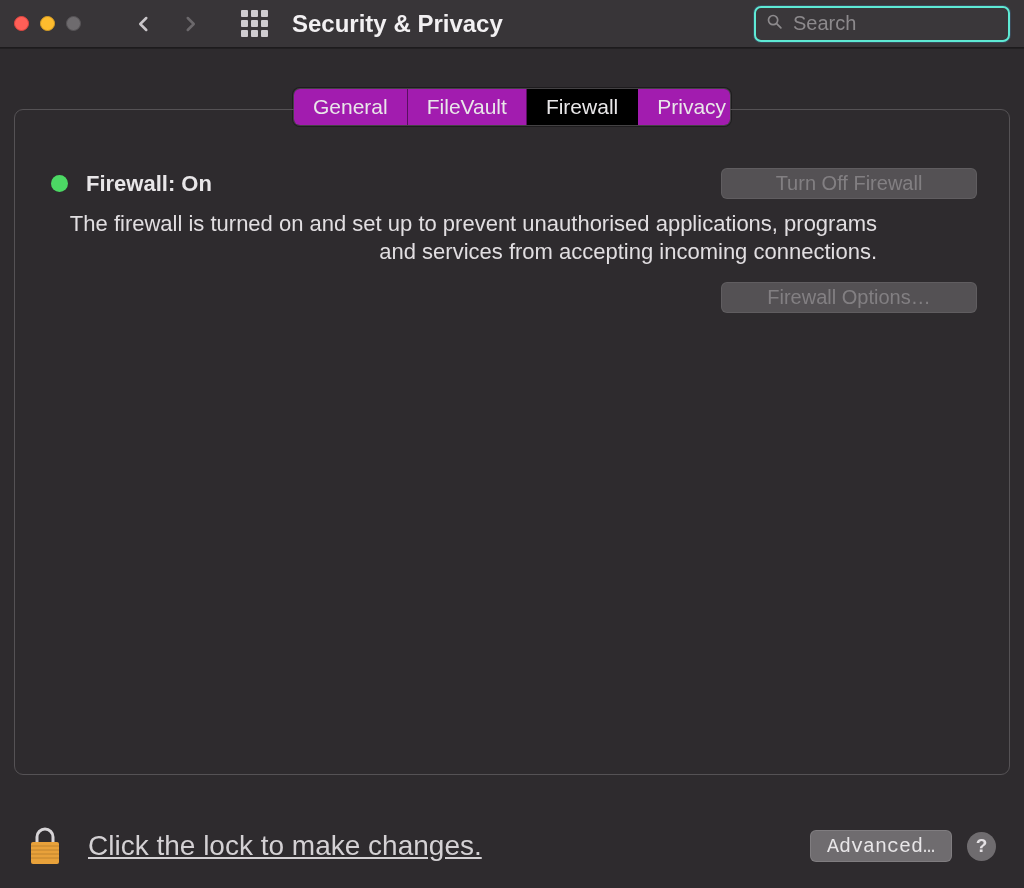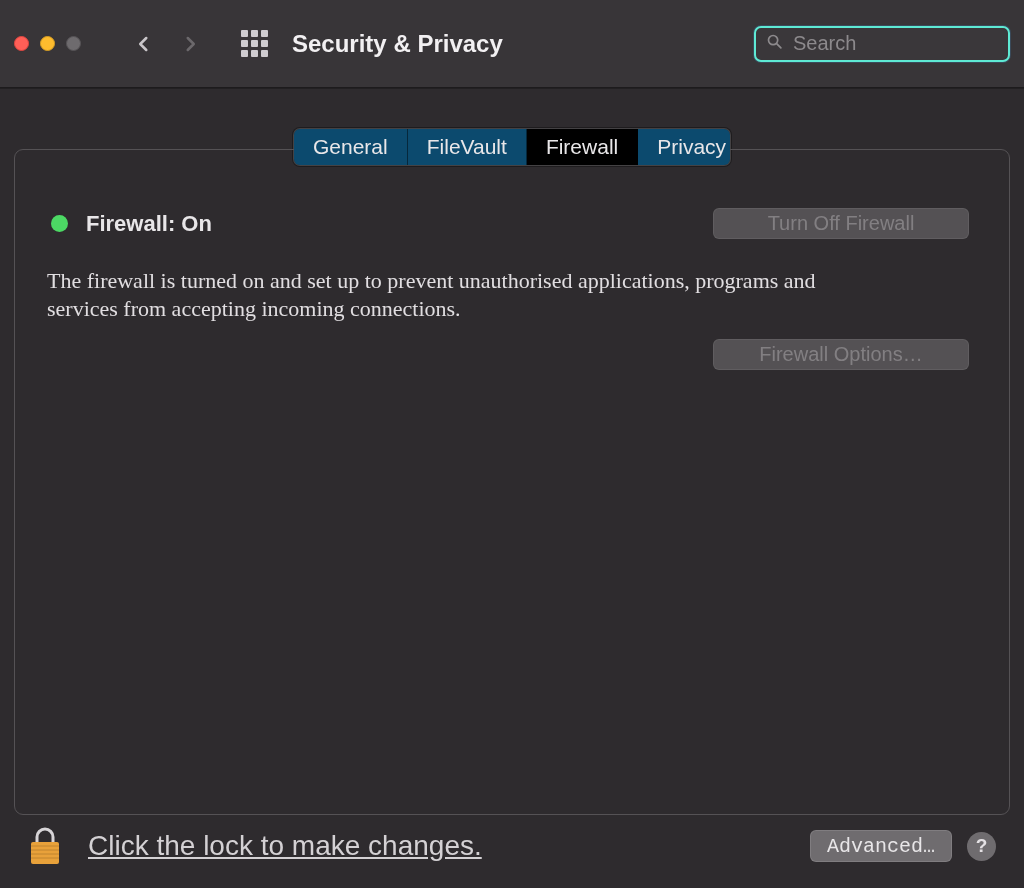--- a/index.html
+++ b/index.html
@@ -7,21 +7,21 @@
       width: 1024px;
       height: 888px;
       background: #2e2b2e;
       font-family: -apple-system, "Helvetica Neue", Arial, sans-serif;
       color: #e8e6e8;
       overflow: hidden;
       position: relative;
     }
     
     .titlebar {
-      height: 88px;
+      height: 48px;
       background: #383538;
       display: flex;
       align-items: center;
       padding: 0 14px;
       border-bottom: 1px solid #1d1b1d;
       box-shadow: 0 1px 0 rgba(0,0,0,.25);
     }
     .traffic { display: flex; gap: 11px; }
     .dot { width: 15px; height: 15px; border-radius: 50%; }
     .dot.red { background: #ff5f57; border: 1px solid #e24640; }
@@ -54,47 +54,48 @@
     .tabs {
       display:flex; width:438px; margin:0 auto;
       border:1px solid rgba(255,255,255,.08);
       border-radius:7px; overflow:hidden;
       background:#353235;
       box-shadow: 0 0 0 1px rgba(0,0,0,.35);
     }
     .tab {
       flex:0 0 auto; padding:6px 19px; font-size:21px; color:#e9e7e9;
       border-right:1px solid rgba(0,0,0,.45);
-      background:#0c4a6e;
+      background:#a21caf;
     }
     .tab:last-child { border-right:none; }
     .tab.active { background:#000000; }
     .panel {
       margin-top:-17px;
       border:1px solid #555255;
       border-radius:9px;
-      padding: 58px 40px 32px 32px;
+      padding: 58px 32px 32px 32px;
       min-height: 666px;
       background: transparent;
+      text-align: right;
     }
     .status-row { display:flex; align-items:center; }
     .status-dot { width:17px; height:17px; border-radius:50%; background:#4cd964; margin-right:18px; margin-left:4px;}
     .status-label { font-size:22px; font-weight:700; }
     .btn {
       height:31px; border-radius:6px;
       background:#666366;
       border:1px solid rgba(255,255,255,.12);
       color:#aba8ab;
       font-size:20px; font-weight:500;
       display:flex; align-items:center; justify-content:center;
       padding: 0 18px;
       opacity:.68;
     }
     .btn-turnoff { margin-left:auto; width:256px; }
-    .desc { margin-top:28px; font-size:22px; line-height:1.27; color:#e1dee1; max-width:830px;font-family:Liberation Serif, serif; }
+    .desc { margin-top:11px; font-size:22px; line-height:1.27; color:#e1dee1; max-width:830px; }
     .options-row { margin-top:16px; display:flex; }
     .btn-options { margin-left:auto; width:256px; }
     
     .footer {
       position:absolute; left:0; right:0; bottom:0;
       height:84px; display:flex; align-items:center;
       padding: 0 28px;
     }
     .lock-icon { width:34px; height:40px; }
     .lock-text { margin-left:26px; font-size:28px; color:#d4d1d4;text-decoration:underline; }

